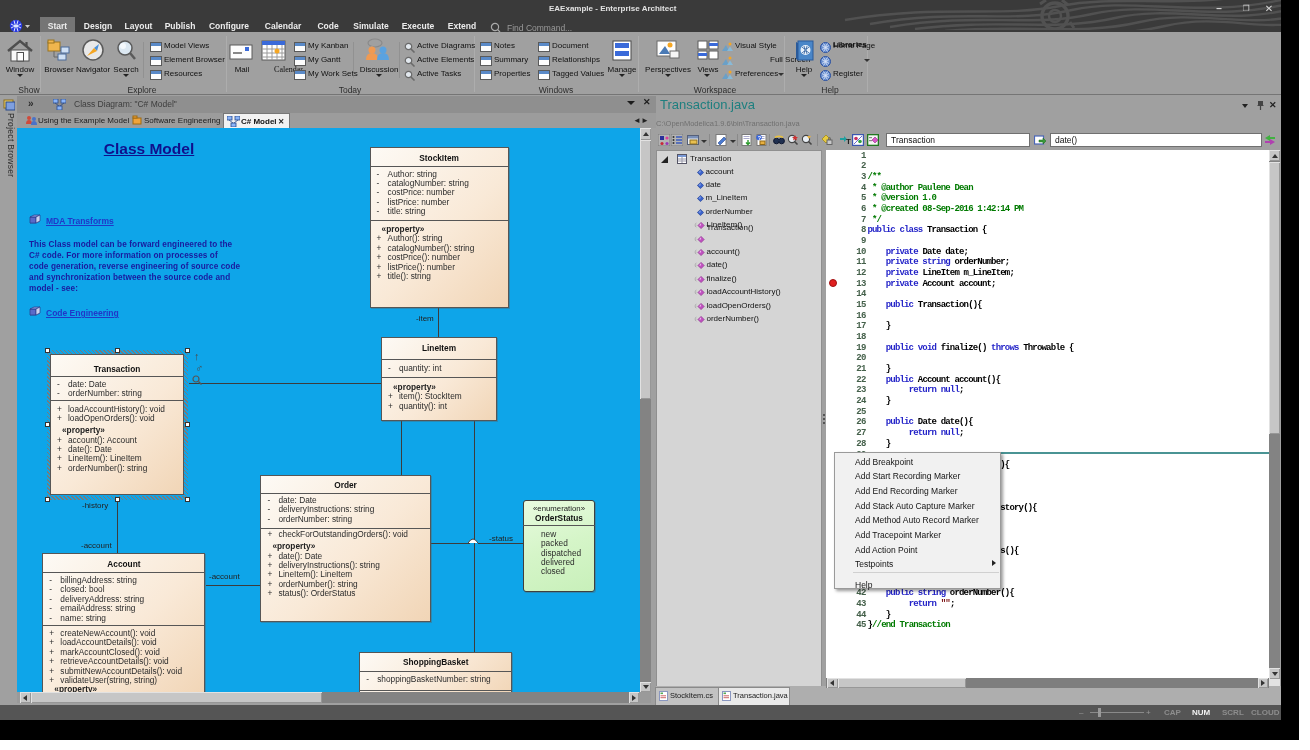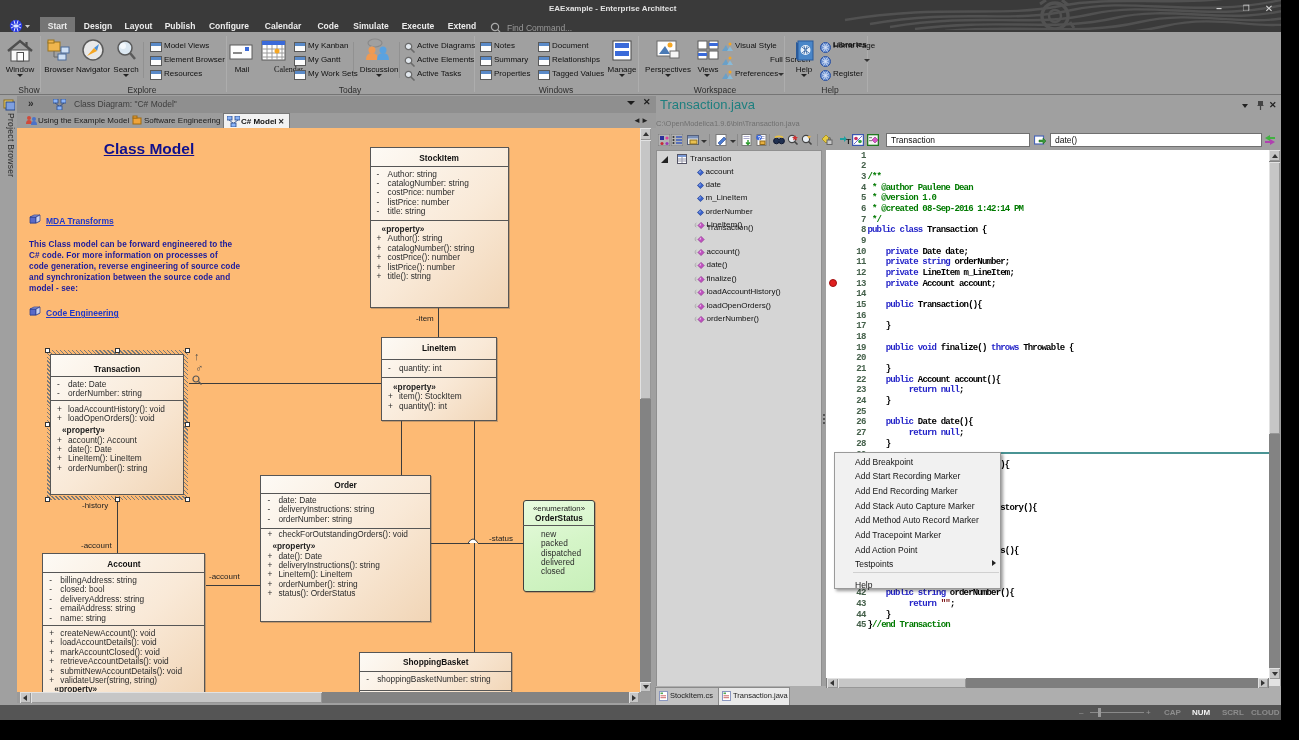--- a/index.html
+++ b/index.html
@@ -22,21 +22,21 @@
   .rsmall { position:absolute; font-size:8px; color:#111; height:10px; line-height:10px; }
   .dar { position:absolute; width:0; height:0; border-left:3px solid transparent; border-right:3px solid transparent; border-top:3px solid #222; }
   .msep { position:absolute; top:10px; height:36px; width:1px; background:#919191; }
   .wicon { position:absolute; width:12px; height:11px; }
   
   #lstrip { position:absolute; left:0; top:96px; width:17px; height:624px; background:#a0a0a0; }
   #pbtext { position:absolute; left:1px; top:17px; width:15px; height:90px; writing-mode:vertical-rl; font-size:8.5px; color:#2e2e2e; letter-spacing:0.3px; }
   
   #lheader { position:absolute; left:17px; top:96px; width:640px; height:17px; background:#8f8f8f; }
   #ltabs { position:absolute; left:17px; top:113px; width:640px; height:15px; background:#9c9c9c; }
-  #canvas { position:absolute; left:17px; top:128px; width:623px; height:564px; background:#fdba74; overflow:hidden; }
+  #canvas { position:absolute; left:17px; top:128px; width:623px; height:564px; background:#0ea5e9; overflow:hidden; }
   
   .uml { position:absolute; background:linear-gradient(135deg,#fdfaf5 0%,#f9e9d7 55%,#f1d5b6 100%); border:1px solid #565656; box-shadow:1px 1px 0 rgba(90,90,90,0.35); }
   .uml .ti { position:absolute; left:0; right:0; text-align:center; font-weight:bold; font-size:8.3px; color:#111; }
   .uml .sep { position:absolute; left:-1px; right:-1px; height:1px; background:#565656; }
   .uml .rows { position:absolute; left:0; right:0; font-size:8.3px; line-height:9.4px; color:#2b2b2b; }
   .uml .r { position:relative; padding-left:17px; white-space:nowrap; }
   .uml .r i { position:absolute; left:6px; font-style:normal; }
   .uml .r.prop { padding-left:11px; font-weight:bold; color:#222; }
   .uml.enum { background:linear-gradient(160deg,#e8fbdf 0%,#d5f5c8 50%,#c8f0ba 100%); border-color:#3f3f3f; border-radius:3px; }
   .hnd { position:absolute; width:5px; height:5px; background:#fff; border:1px solid #333; }

